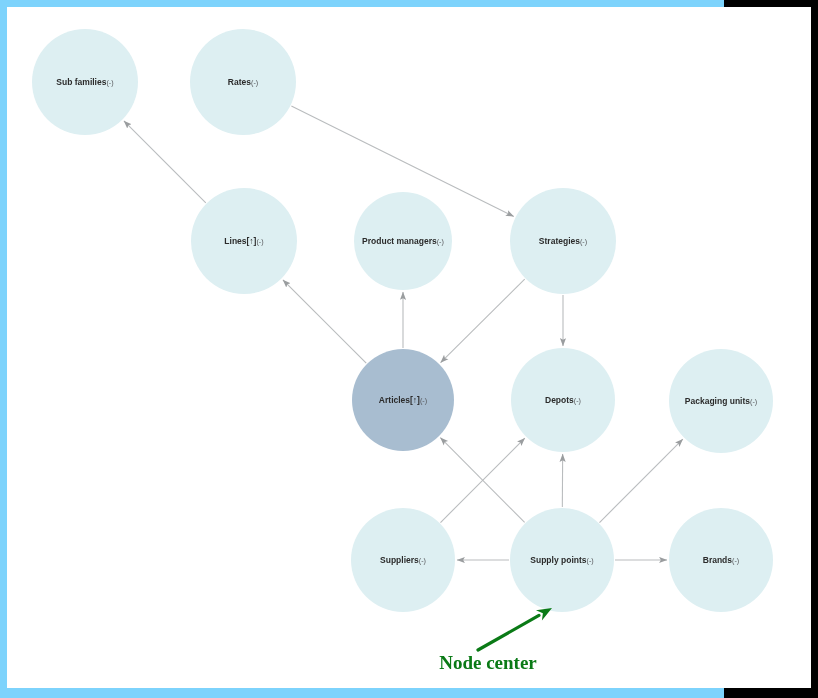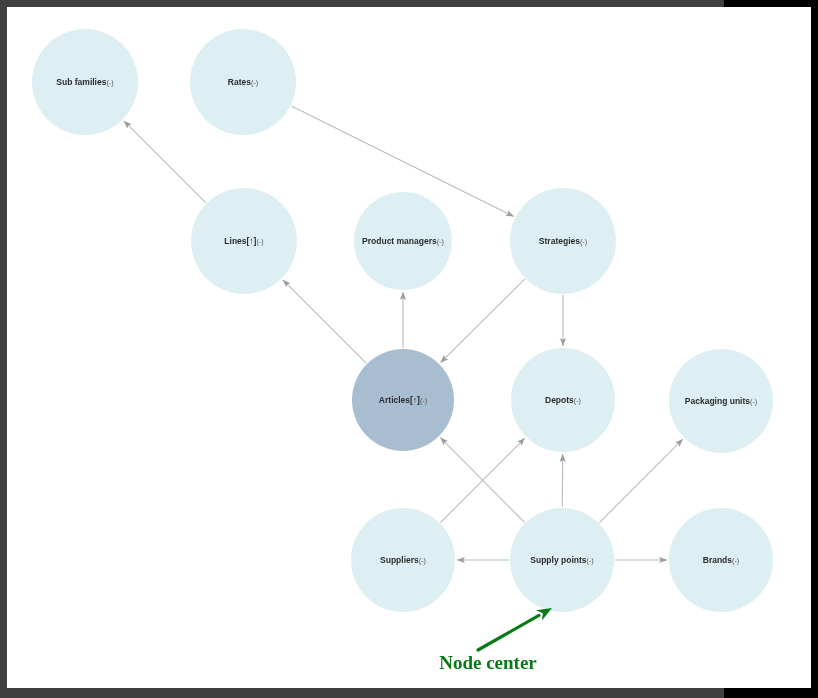--- a/index.html
+++ b/index.html
@@ -11,21 +11,21 @@
     width: 818px;
     height: 698px;
     font-family: "Liberation Sans", sans-serif;
     overflow: hidden;
   }
   #frame {
     position: absolute;
     left: 0; top: 0;
     width: 724px;
     height: 698px;
-    background: #404040;
+    background: #7dd3fc;
     box-sizing: border-box;
   }
   #canvas {
     position: absolute;
     left: 7px;
     top: 7px;
     width: 804px;
     height: 681px;
     background: #ffffff;
     overflow: hidden;

